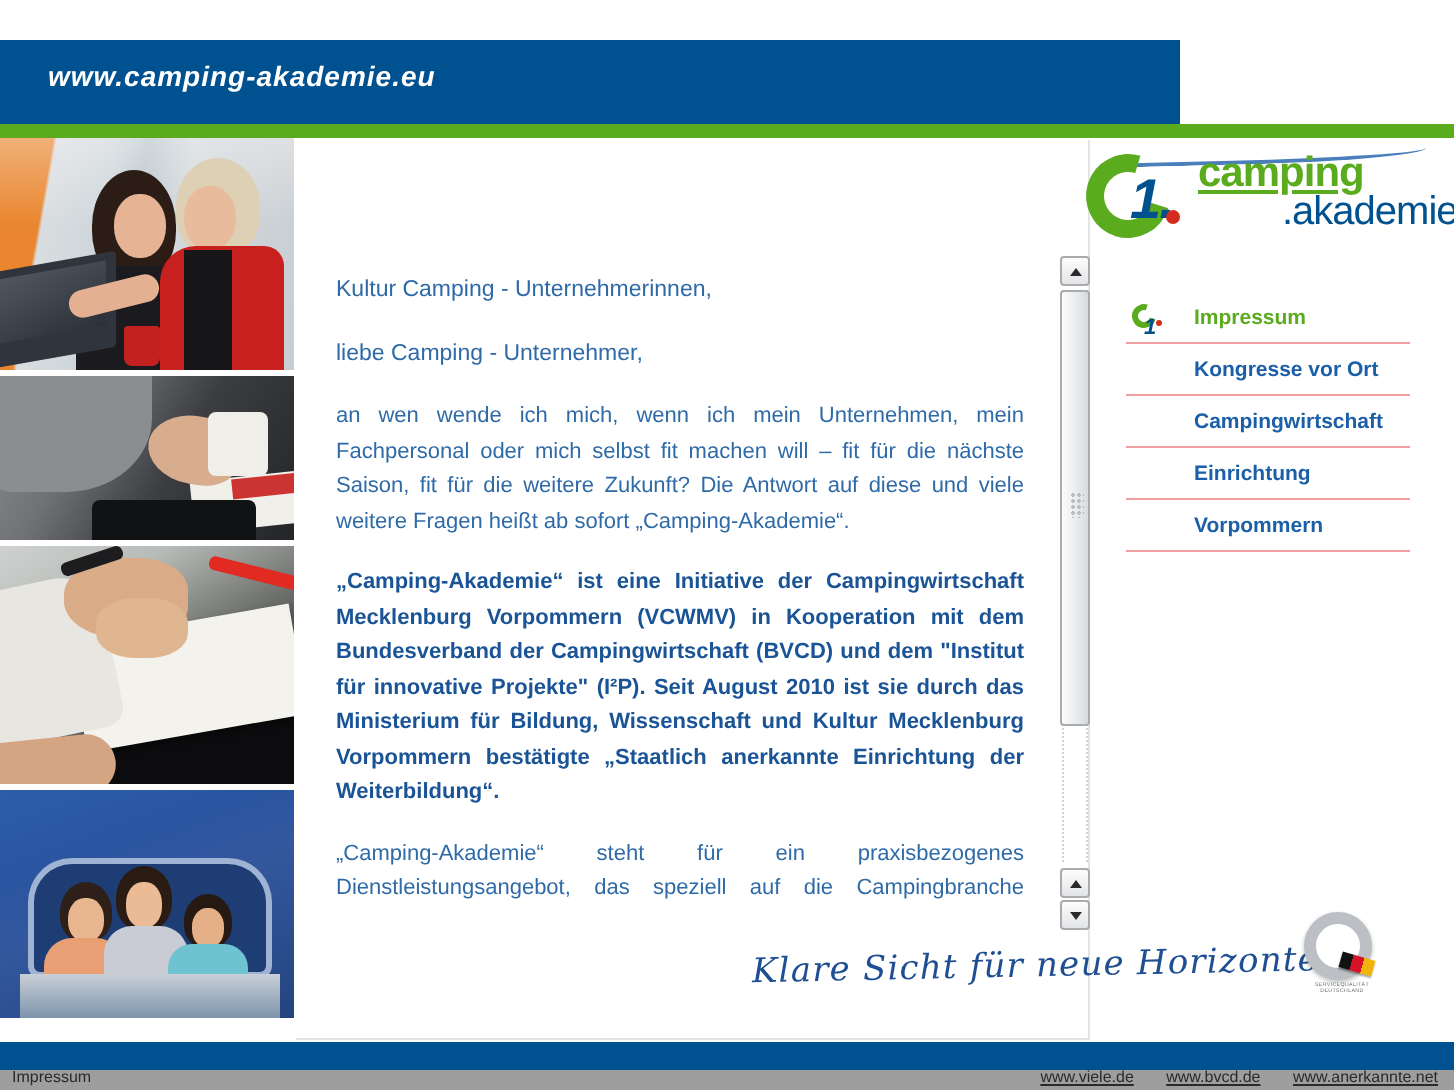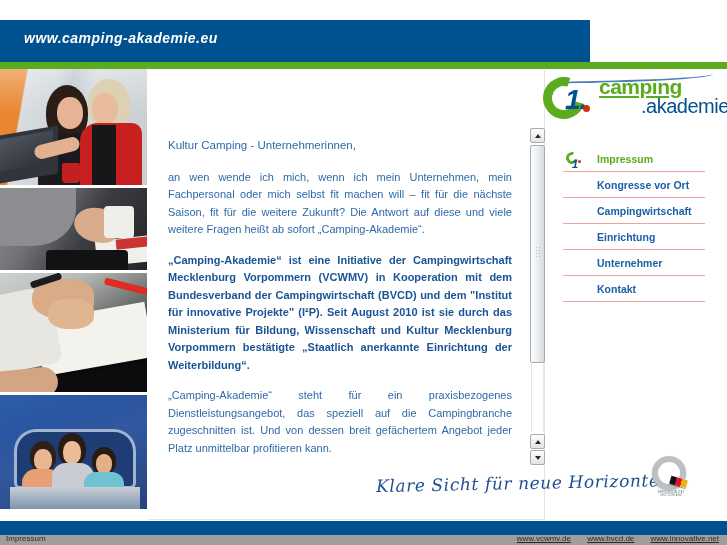--- a/index.html
+++ b/index.html
@@ -448,30 +448,28 @@
     <span>Campingwirtschaft</span>
   </div>
 
 
   <div class="nav-item">
     <span>Einrichtung</span>
   </div>
 
 
   <div class="nav-item">
-    <span>Unternehmer</span>
-  </div>
-
-  <div class="nav-item">
-    <span>Kontakt</span>
-  </div>
+    <span>Vorpommern</span>
+  </div>
+
 </nav>
 
 <div id="text-column">
   <p class="lead">Kultur Camping - Unternehmerinnen,</p>
+  <p class="lead">liebe Camping - Unternehmer,</p>
   <p>an wen wende ich mich, wenn ich mein Unternehmen, mein Fachpersonal oder mich selbst fit machen will – fit für die nächste Saison, fit für die weitere Zukunft? Die Antwort auf diese und viele weitere Fragen heißt ab sofort „Camping-Akademie“.</p>
   <p class="bold">„Camping-Akademie“ ist eine Initiative der Campingwirtschaft Mecklenburg Vorpommern (VCWMV) in Kooperation mit dem Bundesverband der Campingwirtschaft (BVCD) und dem "Institut für innovative Projekte" (I²P). Seit August 2010 ist sie durch das Ministerium für Bildung, Wissenschaft und Kultur Mecklenburg Vorpommern bestätigte „Staatlich anerkannte Einrichtung der Weiterbildung“.</p>
   <p>„Camping-Akademie“ steht für ein praxisbezogenes Dienstleistungsangebot, das speziell auf die Campingbranche zugeschnitten ist. Und von dessen breit gefächertem Angebot jeder Platz unmittelbar profitieren kann.</p>
 
 </div>
 
 <div id="scrollbar">
   <div id="sb-track"></div>
   <div class="sb-btn" id="sb-up">
     <span class="arrow up"></span>
@@ -494,17 +492,17 @@
   <div id="seal-text">
     <span>SERVICEQUALITÄT</span><br>
     <span>DEUTSCHLAND</span>
   </div>
 </div>
 
 <div id="bottom-blue"></div>
 <div id="footer-bar">
   <span id="footer-impressum">Impressum</span>
   <span id="footer-links">
-    <a>www.vcwmv.de</a>
+    <a>www.viele.de</a>
     <a>www.bvcd.de</a>
-    <a>www.innovative.net</a>
+    <a>www.anerkannte.net</a>
   </span>
 </div>
 
 </body></html>

